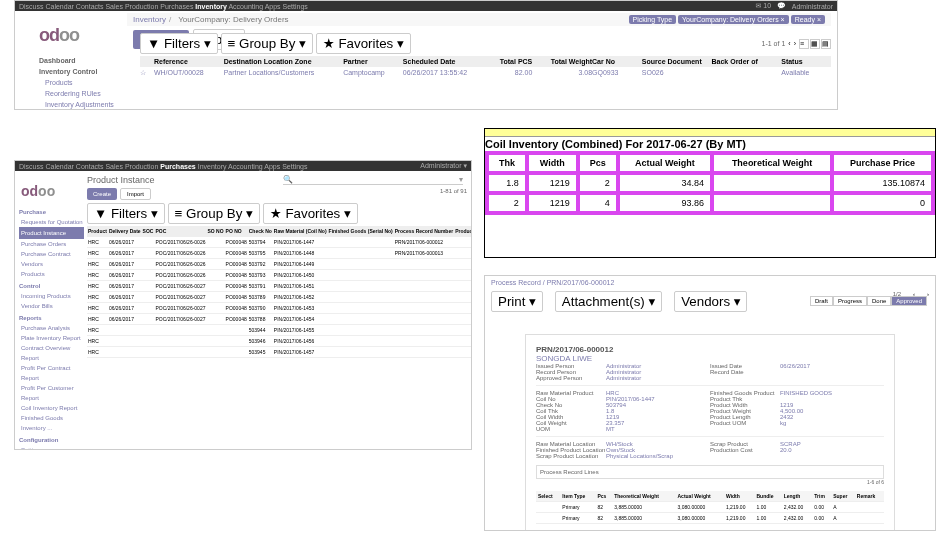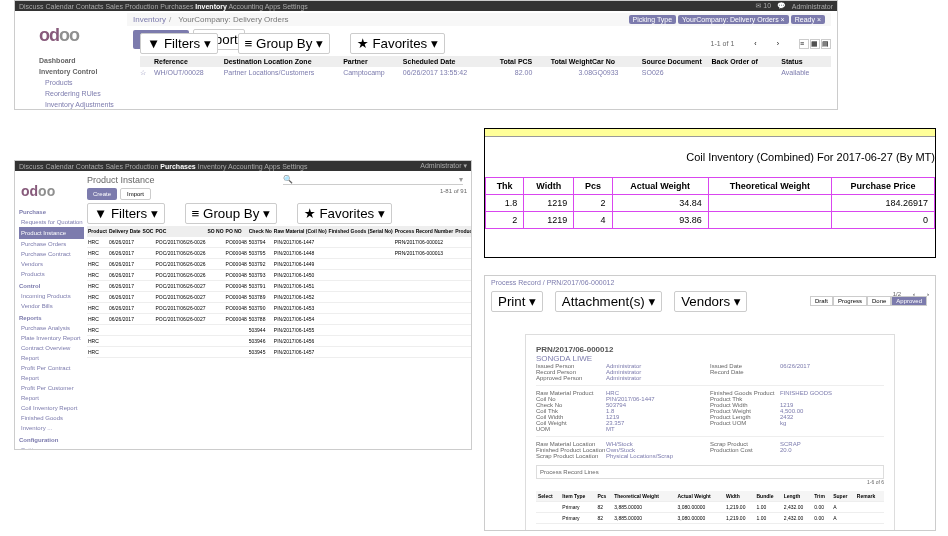--- a/index.html
+++ b/index.html
@@ -17,21 +17,21 @@
 .breadcrumb-row .rtags{margin-left:auto;display:flex;gap:2px}
 .tag{background:#7c7bad;color:#fff;font-size:7px;padding:1px 4px;border-radius:2px}
 .btnrow{display:flex;align-items:center;padding:2px 6px;gap:4px;font-size:7px}
 .btn-primary{background:#7c7bad;color:#fff;padding:2px 8px;border-radius:2px;border:none}
 .btn-sec{background:#fff;border:1px solid #ccc;padding:2px 6px;border-radius:2px}
 .logo{position:absolute;left:24px;top:24px;font-size:18px;font-weight:bold;color:#875a7b;letter-spacing:-1px}
 .logo .o{color:#8f8f8f}
 .sidebar1{position:absolute;left:24px;top:54px;font-size:7px;color:#7c7bad;line-height:11px}
 .sidebar1 .hdr{color:#666;font-weight:bold}
 .maintbl1{position:absolute;left:125px;top:32px;right:6px;font-size:7px}
-.filters-row{display:flex;gap:20px;margin-bottom:2px;align-items:center}
+.filters-row{display:flex;gap:3px;margin-bottom:2px;align-items:center}
 .filters-row .pager{margin-left:auto;color:#666}
 .viewbtns{display:flex;gap:1px}
 .viewbtn{width:10px;height:10px;border:1px solid #ccc;background:#fff}
 .thead1{display:flex;background:#eee;font-weight:bold;padding:2px 0}
 .trow1{display:flex;padding:2px 0;color:#7c7bad}
 .c1a{width:14px}.c1b{width:70px}.c1c{width:120px}.c1d{width:60px}.c1e{width:80px}.c1f{width:50px;text-align:right}.c1g{width:60px;text-align:right}.c1h{width:50px}.c1i{width:70px}.c1j{width:70px}.c1k{width:50px}
 
 
 .p2{left:14px;top:160px;width:458px;height:290px}
 .sidebar2{position:absolute;left:4px;top:44px;font-size:6px;line-height:10px;width:65px}
@@ -41,23 +41,23 @@
 .logo2{position:absolute;left:6px;top:22px;font-size:14px;font-weight:bold;color:#875a7b}
 .main2{position:absolute;left:72px;top:14px;right:4px;bottom:4px;font-size:6px}
 .tbl2 th,.tbl2 td{padding:2px 1px;text-align:left;white-space:nowrap;overflow:hidden}
 .tbl2 th{background:#eee;font-weight:bold;font-size:5px}
 .tbl2{width:100%;border-collapse:collapse;font-size:5px}
 .tbl2 tr{border-bottom:1px solid #eee}
 
 
 .p3{left:484px;top:128px;width:452px;height:130px;border:1px solid #000}
 .p3 .yellowbar{background:#ffff99;height:8px;border-bottom:1px solid #999;font-size:6px;display:flex}
-.p3 .title{text-align:right;font-weight:normal;font-size:11px;padding:14px 0}
+.p3 .title{text-align:left;font-weight:bold;font-size:11px;padding:1px 0}
 .p3 table{width:100%;border-collapse:collapse;font-size:9px}
-.p3 th,.p3 td{border:1px solid #d946ef;padding:3px 6px;text-align:right}
+.p3 th,.p3 td{border:4px solid #d946ef;padding:3px 6px;text-align:right}
 .p3 th{text-align:center;font-weight:bold}
 
 
 .p4{left:484px;top:275px;width:452px;height:256px}
 .p4 .hdr4{font-size:7px;color:#7c7bad;padding:3px 6px}
 .p4 .btns4{display:flex;gap:12px;padding:2px 6px;font-size:6px}
 .p4 .statusbar{position:absolute;right:8px;top:20px;display:flex;font-size:6px}
 .p4 .statusbar span{border:1px solid #ccc;padding:1px 4px;background:#fff}
 .p4 .statusbar .done{background:#7c7bad;color:#fff}
 .p4 .form{margin:20px 40px;border:1px solid #ddd;padding:10px;font-size:6px;background:#fff}
@@ -372,21 +372,21 @@
           <th>Actual Weight</th>
           <th>Theoretical Weight</th>
           <th>Purchase Price</th>
         </tr>
         <tr>
           <td>1.8</td>
           <td>1219</td>
           <td>2</td>
           <td>34.84</td>
           <td></td>
-          <td>184.26917</td>
+          <td>135.10874</td>
         </tr>
         <tr>
           <td>2</td>
           <td>1219</td>
           <td>4</td>
           <td>93.86</td>
           <td></td>
           <td>0</td>
         </tr>
       </tbody>

